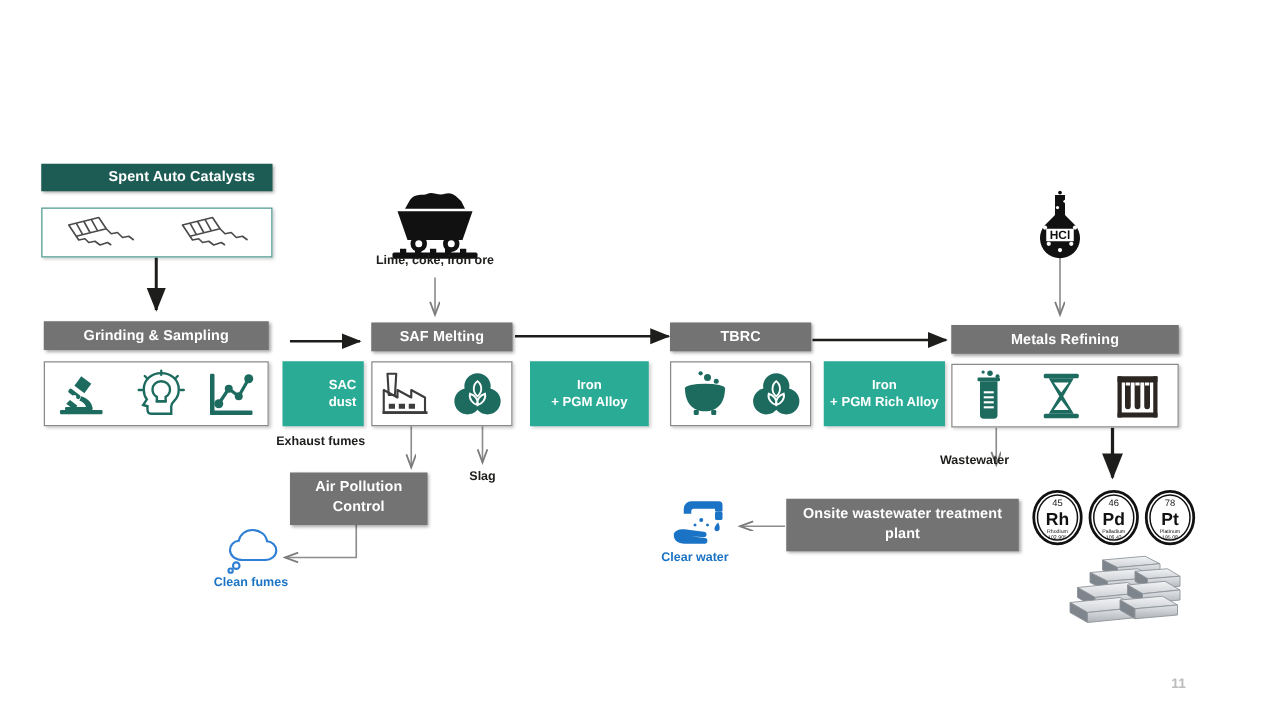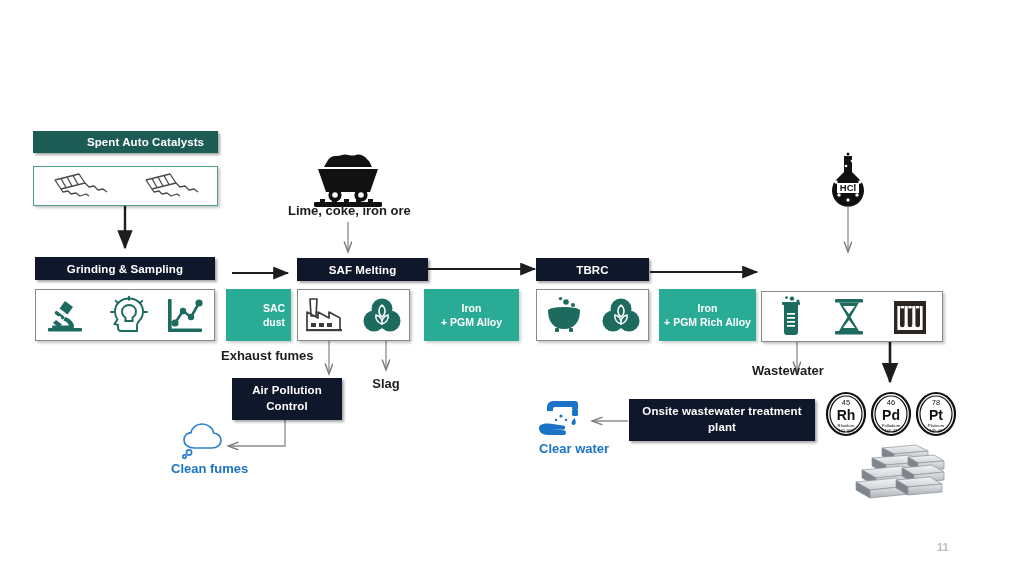--- a/index.html
+++ b/index.html
@@ -5,36 +5,36 @@
   html,body{margin:0;padding:0;background:#ffffff;}
   body{width:1024px;height:576px;position:relative;overflow:hidden;
        font-family:"Liberation Sans",sans-serif;}
   .stage{position:absolute;left:0;top:0;width:1024px;height:576px;}
   .abs{position:absolute;}
 
   
   .hdr{box-sizing:border-box;display:flex;align-items:center;justify-content:center;
        text-align:center;color:#ffffff;font-weight:bold;font-size:11.5px;
        letter-spacing:.1px;box-shadow:1.5px 1.5px 2.5px rgba(0,0,0,.35);}
-  .hdr.dark{background:#0f172a;}
+  .hdr.dark{background:#737373;}
   .hdr.teal{background:#1d5c55;}
 
   .iconbox{box-sizing:border-box;background:#ffffff;border:1px solid #8a8a8a;
            display:flex;align-items:center;justify-content:space-around;
            box-shadow:1.5px 1.5px 2.5px rgba(0,0,0,.22);}
   .iconbox.tealborder{border:1px solid #4e9b90;}
 
   
   .chip{box-sizing:border-box;background:#2aab96;color:#ffffff;
         display:flex;align-items:center;justify-content:center;text-align:center;
         font-size:10.5px;font-weight:bold;line-height:1.35;
         box-shadow:1.5px 1.5px 2.5px rgba(0,0,0,.18);}
 
   
-  .lbl{font-size:13px;font-weight:bold;color:#1d1d1b;white-space:nowrap;}
+  .lbl{font-size:10px;font-weight:bold;color:#1d1d1b;white-space:nowrap;}
   .lbl.blue{color:#1a73c4;}
   .lbl.center{text-align:center;}
 
   .pagenum{font-size:11px;color:#bdbdbd;font-weight:bold;}
 
   svg{display:block;overflow:visible;}
   .icn{display:block;}
 </style>
 </head>
 <body>
@@ -154,21 +154,21 @@
         <rect x="48" y="49" width="5" height="4"></rect>
       <rect x="60" y="49" width="5" height="4"></rect>
       <circle cx="27" cy="45" r="6.6"></circle>
         <circle cx="53" cy="45" r="6.6"></circle>
       <circle cx="27" cy="45" r="2.8" fill="#ffffff"></circle>
         <circle cx="53" cy="45" r="2.8" fill="#ffffff"></circle>
     </g>
   </svg>
   <div class="abs lbl center" style="left:288px;top:203px;width:120px;">Lime, coke, iron ore</div>
 
-  <div class="abs hdr dark" style="left:297px;top:258px;width:131px;height:23px;">SAF Melting</div>
+  <div class="abs hdr dark" style="left:297px;top:258px;width:113px;height:23px;">SAF Melting</div>
 
   <div class="abs iconbox" style="left:297px;top:289px;width:113px;height:52px;">
     <svg class="icn" width="44" height="38" viewBox="0 0 44 38">
       <g fill="none" stroke="#3d3d3d" stroke-width="1.7" stroke-linejoin="round">
         <path d="M3,34 L3,16 L14,22 L14,16 L25,22 L25,16 L36,22 L36,34 Z"></path>
         <path d="M6,3 L13,3 L12,20 L7,20 Z"></path>
       </g>
       <g fill="#3d3d3d">
         <rect x="7" y="27" width="5" height="4"></rect>
           <rect x="15" y="27" width="5" height="4"></rect>
@@ -250,20 +250,21 @@
       <circle cx="14" cy="30" r="1.7" fill="#ffffff"></circle>
         <circle cx="38" cy="30" r="1.7" fill="#ffffff"></circle>
       <circle cx="17" cy="43" r="1.7" fill="#ffffff"></circle>
         <circle cx="35" cy="43" r="1.7" fill="#ffffff"></circle>
       <circle cx="26" cy="48" r="1.7" fill="#ffffff"></circle>
       <rect x="15" y="31" width="22" height="10" fill="#ffffff"></rect>
     </g>
     <text x="26" y="39.4" text-anchor="middle" font-family="Liberation Sans, sans-serif" font-size="9.5" font-weight="bold" fill="#111111">HCl</text>
   </svg>
 
+  <div class="abs hdr dark" style="left:761px;top:260px;width:182px;height:23px;">Metals Refining</div>
 
   <div class="abs iconbox" style="left:761px;top:291px;width:182px;height:51px;">
     <svg class="icn" width="36" height="42" viewBox="0 0 36 42">
       <g fill="#1d6b5f">
         <rect x="9" y="6" width="18" height="3" rx="1"></rect>
         <path d="M11,9 L25,9 L25,36 A3,3 0 0 1 22,39 L14,39 A3,3 0 0 1 11,36 Z"></path>
         <circle cx="19" cy="2.6" r="2.2"></circle>
           <circle cx="25" cy="5" r="1.6"></circle>
         <circle cx="13.5" cy="1.6" r="1.3"></circle>
       </g>
@@ -312,21 +313,21 @@
                A2,2 0 0 0 18,11 L18,13 L12,13 L12,9 A6,6 0 0 1 18,3 Z"></path>
       <rect x="37" y="11" width="6" height="7" rx="1.5"></rect>
       <circle cx="26" cy="18" r="1.6"></circle>
         <circle cx="31" cy="22" r="1.2"></circle>
       <circle cx="21" cy="22" r="1.2"></circle>
       <path d="M39.5,20 C41.5,24 41,27 38.5,27 C36,27 35.5,24 39.5,20 Z"></path>
       <path d="M4,30 C4,26.5 9,25 14,25.6 L28,27.4 A2.2,2.2 0 0 1 28,31.8
                L18,31 L30,32.6 A2.6,2.6 0 0 1 29.4,37 L13,37 C7,37 4,34 4,30 Z"></path>
     </g>
   </svg>
-  <div class="abs lbl blue" style="left:529px;top:441px;margin-left:10px;">Clear water</div>
+  <div class="abs lbl blue" style="left:529px;top:441px;">Clear water</div>
 
   <div class="abs" style="left:825px;top:392px;display:flex;gap:3px;">
 
     <div style="width:42px;height:44px;position:relative;">
       <svg width="42" height="44" viewBox="0 0 42 44">
         <ellipse cx="21" cy="22" rx="19" ry="21" fill="none" stroke="#111111" stroke-width="2.2"></ellipse>
         <ellipse cx="21" cy="22" rx="16" ry="18" fill="none" stroke="#111111" stroke-width="1.2"></ellipse>
         <text x="21" y="13" text-anchor="middle" font-family="Liberation Sans, sans-serif" font-size="7.5" fill="#111111">45</text>
         <text x="21" y="28" text-anchor="middle" font-family="Liberation Sans, sans-serif" font-size="14" font-weight="bold" fill="#111111">Rh</text>
         <text x="21" y="34.5" text-anchor="middle" font-family="Liberation Sans, sans-serif" font-size="4.2" fill="#111111">Rhodium</text>

